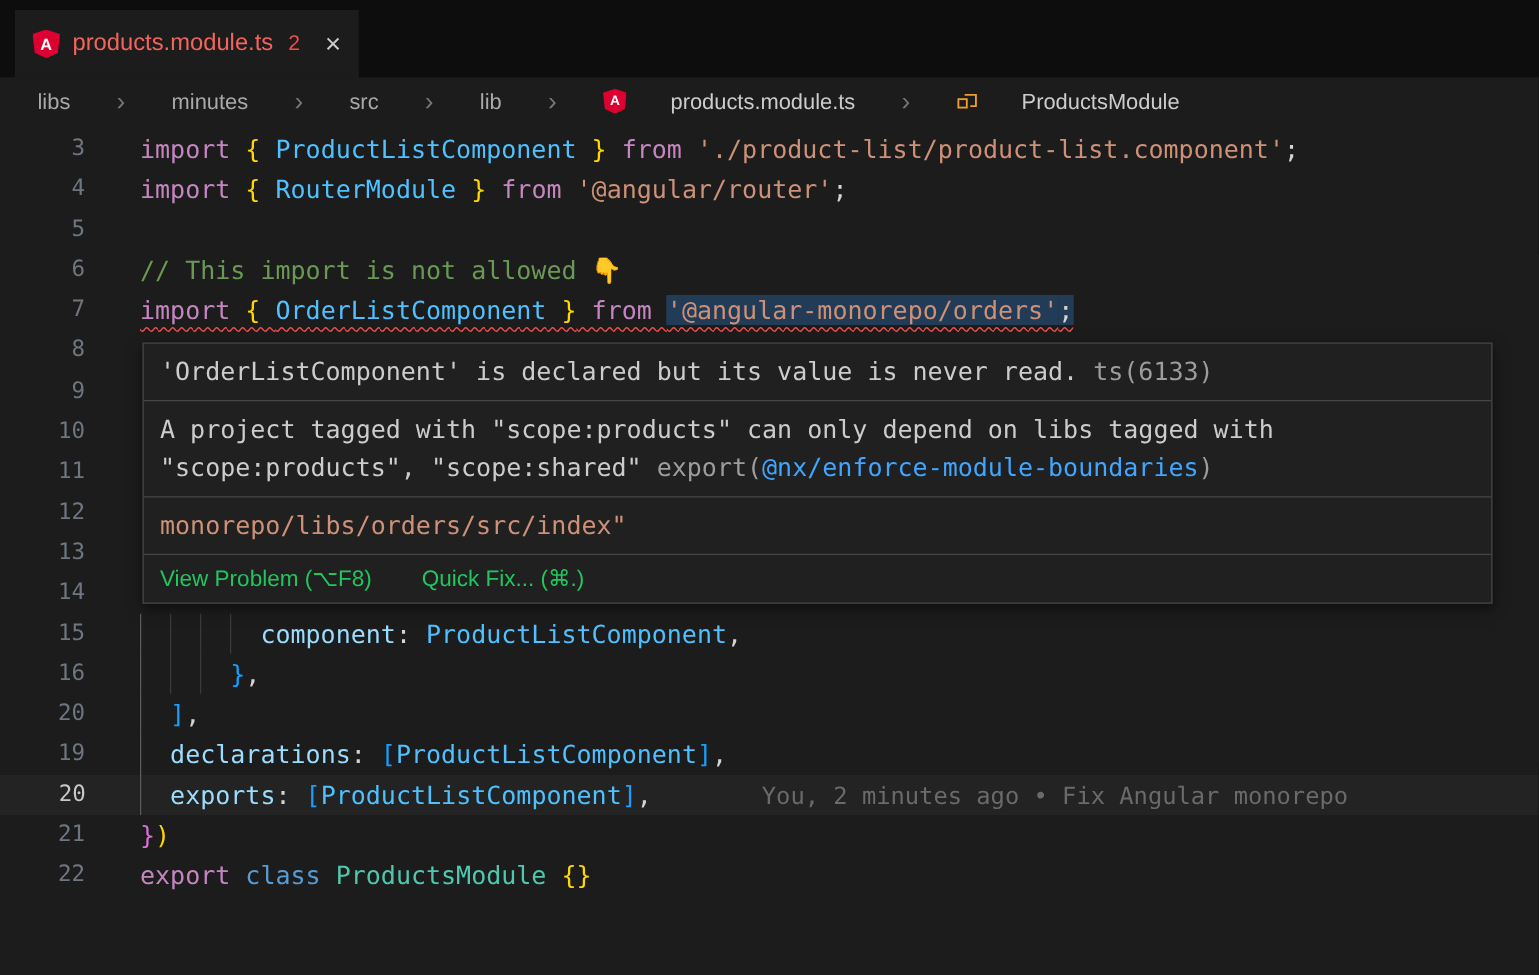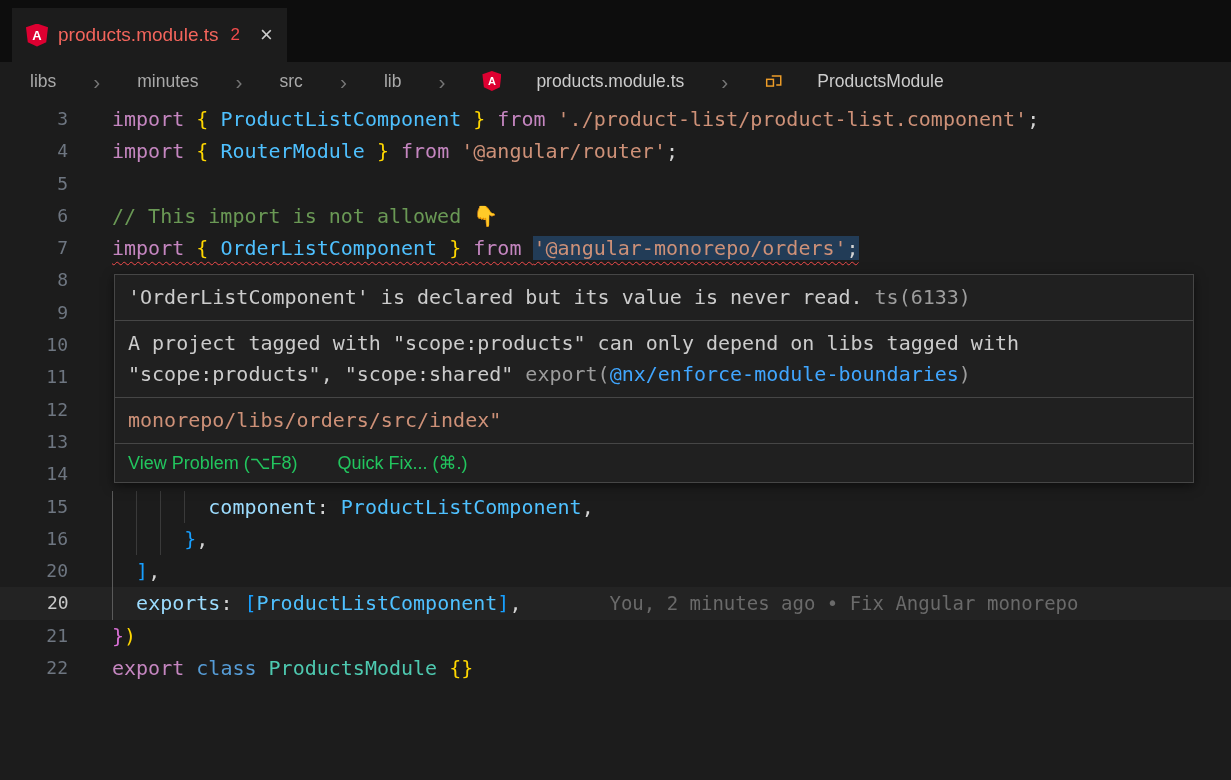--- a/index.html
+++ b/index.html
@@ -162,20 +162,24 @@
           <div class="code"><span class="guide g0" style="left: 0px;"></span><span class="guide" style="left: 24.084px;"></span><span class="guide" style="left: 48.168px;"></span><span class="guide" style="left: 72.252px;"></span><span class="tk fg">        </span><span class="tk prop">component</span><span class="tk fg">: </span><span class="tk cls">ProductListComponent</span><span class="tk fg">,</span></div>
         </div>
         <div class="row">
           <div class="ln">16</div>
           <div class="code"><span class="guide g0" style="left: 0px;"></span><span class="guide" style="left: 24.084px;"></span><span class="guide" style="left: 48.168px;"></span><span class="tk fg">      </span><span class="tk b3">}</span><span class="tk fg">,</span></div>
         </div>
         <div class="row">
           <div class="ln">20</div>
           <div class="code"><span class="guide g0" style="left: 0px;"></span><span class="tk fg">  </span><span class="tk b3">]</span><span class="tk fg">,</span></div>
         </div>
+        <div class="row">
+          <div class="ln">19</div>
+          <div class="code"><span class="guide g0" style="left: 0px;"></span><span class="tk fg">  </span><span class="tk prop">declarations</span><span class="tk fg">: </span><span class="tk b3">[</span><span class="tk cls">ProductListComponent</span><span class="tk b3">]</span><span class="tk fg">,</span></div>
+        </div>
         <div class="row current">
           <div class="ln">20</div>
           <div class="code"><span class="guide g0" style="left: 0px;"></span><span class="tk fg">  </span><span class="tk prop">exports</span><span class="tk fg">: </span><span class="tk b3">[</span><span class="tk cls">ProductListComponent</span><span class="tk b3">]</span><span class="tk fg">,</span><span class="blame">You, 2 minutes ago • Fix Angular monorepo</span></div>
         </div>
         <div class="row">
           <div class="ln">21</div>
           <div class="code"><span class="tk b2">}</span><span class="tk b1">)</span></div>
         </div>
         <div class="row">
           <div class="ln">22</div>

